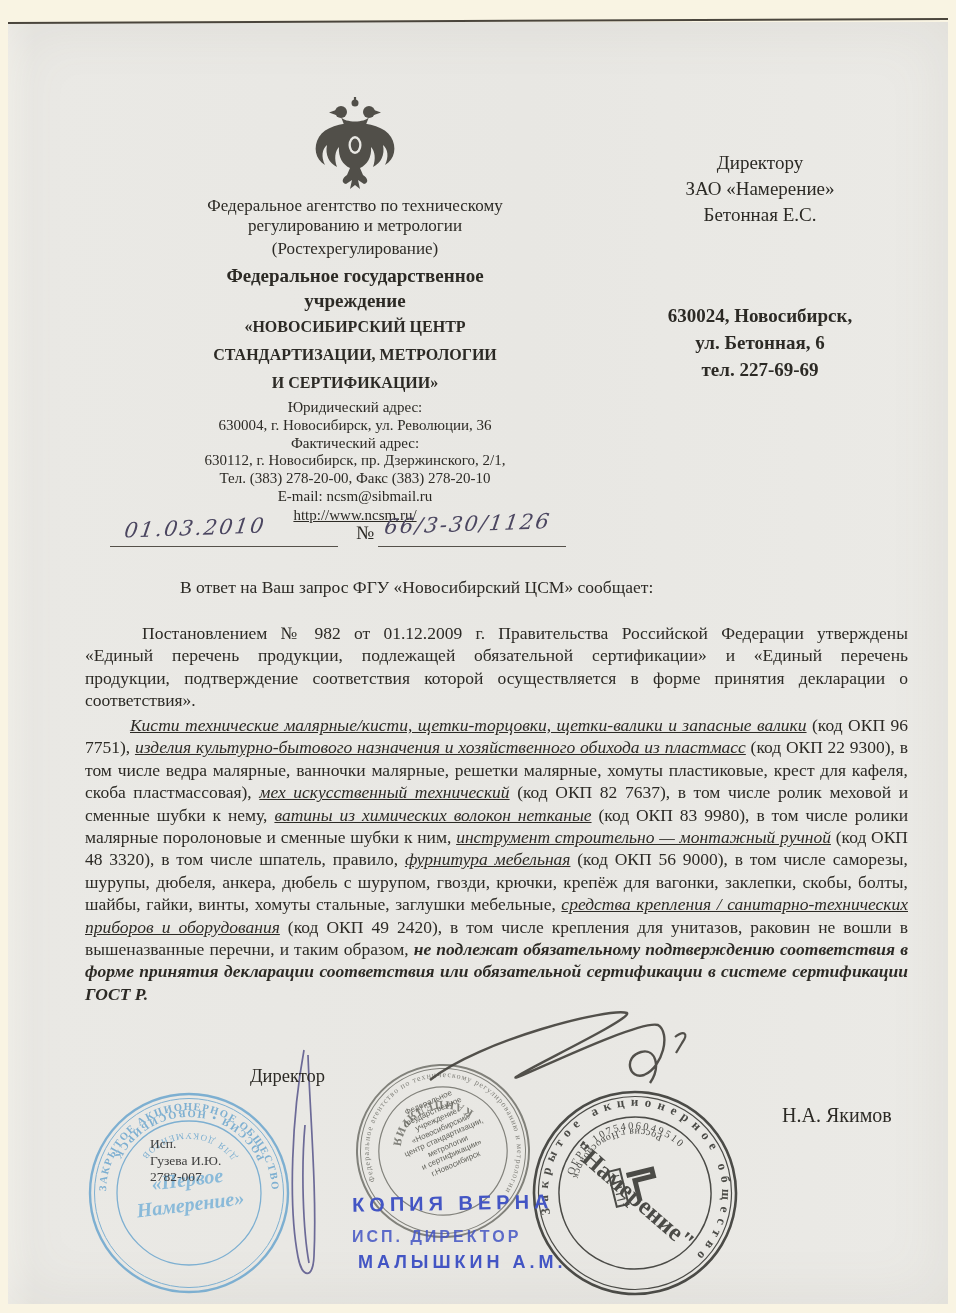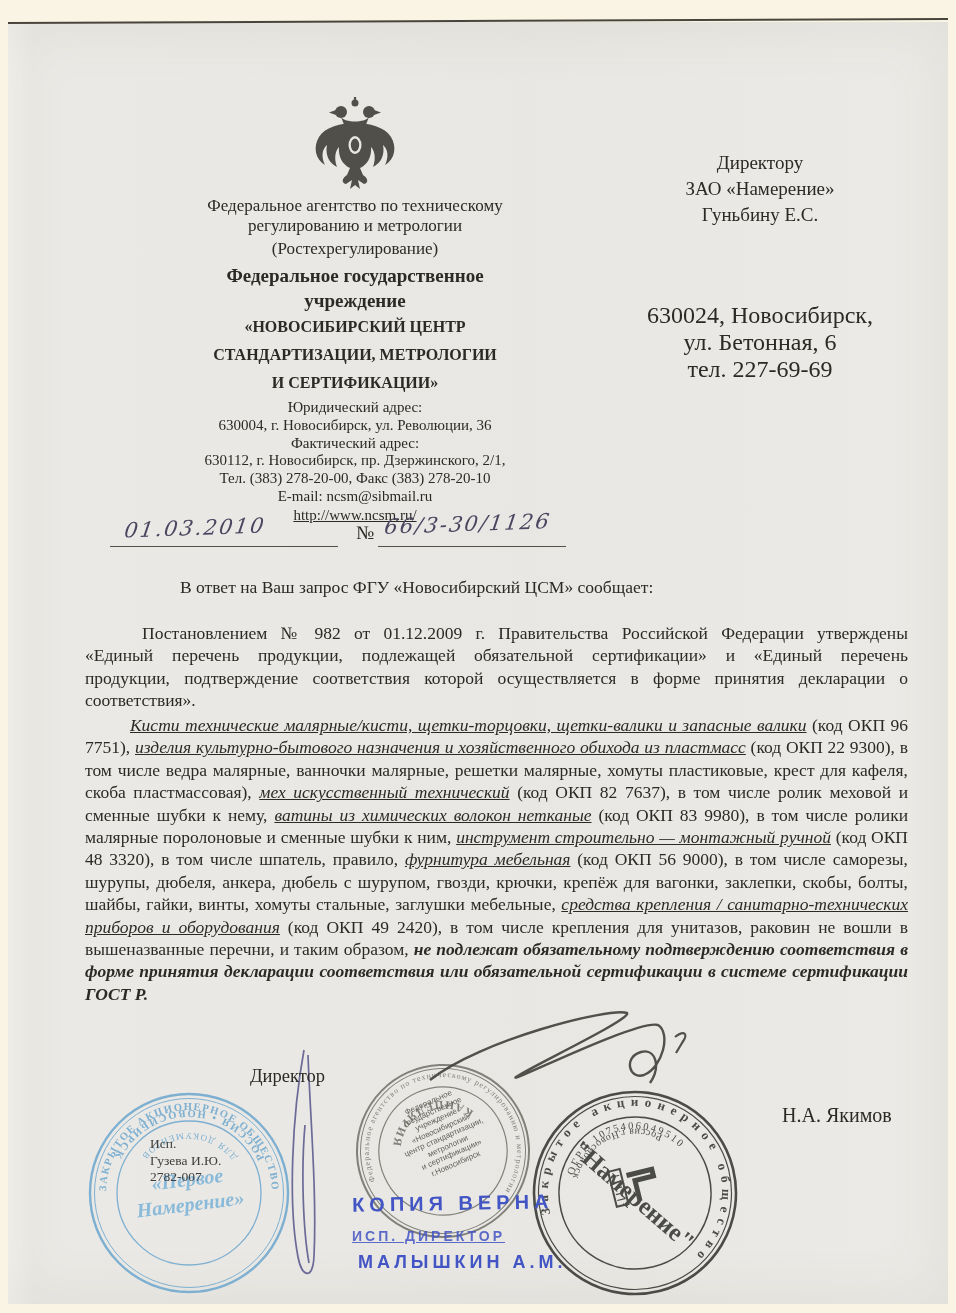--- a/index.html
+++ b/index.html
@@ -15,35 +15,35 @@
 
   .agency{font-size:17px;line-height:20px;}
   .rostech{font-size:17px;margin-top:3px;}
   .inst1{font-weight:bold;font-size:19px;line-height:25px;margin-top:4px;text-align:center;}
   .inst2{font-weight:bold;font-size:16px;line-height:28px;}
   .inst3{font-weight:bold;font-size:16.5px;margin-top:2px;}
   .addr{font-size:15px;line-height:17.8px;margin-top:2px;}
   .weblink{font-size:15px;text-decoration:underline;margin-top:1px;}
 
   .recipient{font-size:19px;line-height:26px;}
-  .recaddr{font-size:24px;line-height:27px;}
+  .recaddr{font-size:19px;line-height:27px;font-weight:bold;}
 
   .hand{font-family:"DejaVu Serif",serif;font-style:italic;color:#4b4660;
         letter-spacing:2px;font-size:21px;transform:skewX(-10deg) rotate(-2deg);}
   .uline{border-bottom:1.6px solid #55514a;height:0;}
 
   .body-text{font-size:17.5px;line-height:22.4px;text-align:justify;}
   .seg-normal{}
   .seg-italic-underline{font-style:italic;text-decoration:underline;}
   .seg-bold-italic{font-weight:bold;font-style:italic;}
 
   .small-note{font-size:13.5px;line-height:16.5px;color:#404040;}
   .blue-stamp-text{font-family:"Liberation Sans","DejaVu Sans",sans-serif;color:#4355c4;}
   .bst1{font-size:20px;font-weight:bold;letter-spacing:5px;transform:rotate(-1deg);}
-  .bst2{font-size:14px;letter-spacing:3px;font-weight:bold;opacity:.85;text-decoration:underline;}
+  .bst2{font-size:16px;letter-spacing:3px;font-weight:bold;opacity:.85;}
   .bst3{font-size:18px;font-weight:bold;letter-spacing:4px;}
 
   .fgu-center{font-size:8px;line-height:9.5px;color:#63635c;text-align:center;
               transform:rotate(-24deg);font-family:"Liberation Sans",sans-serif;}
   svg text{font-family:"Liberation Serif",serif;}
 </style>
 </head>
 <body>
 
 <div class="scan">
@@ -84,21 +84,21 @@
   </div>
 
   <div class="abs hand" style="left:125px;top:516px">01.03.2010</div>
   <div class="abs uline" style="left:110px;top:546px;width:228px"></div>
   <div class="abs" style="left:356px;top:522px;font-size:19px">№</div>
   <div class="abs hand" style="left:385px;top:512px">66/3-30/1126</div>
   <div class="abs uline" style="left:378px;top:546px;width:188px"></div>
 
   <div class="abs ctr recipient pre" style="left:600px;top:150px;width:320px">Директору
 ЗАО «Намерение»
-Гуньбину Е.С.</div>
+Бетонная Е.С.</div>
   <div class="abs ctr recaddr pre" style="left:600px;top:302px;width:320px">630024, Новосибирск,
 ул. Бетонная, 6
 тел. 227-69-69</div>
 
   <div class="abs" style="left:85px;top:577px;width:825px;font-size:17.5px;text-indent:95px">В ответ на Ваш запрос ФГУ «Новосибирский ЦСМ» сообщает:</div>
 
   <div class="abs body-text" style="left:85px;top:622px;width:823px;text-indent:57px;word-spacing:5px">Постановлением № 982 от 01.12.2009 г. Правительства Российской Федерации утверждены «Единый перечень продукции, подлежащей обязательной сертификации» и «Единый перечень продукции, подтверждение соответствия которой осуществляется в форме принятия декларации о соответствия».</div>
 
   <div class="abs body-text" style="left:85px;top:714px;width:823px;text-indent:45px"><span class="seg-italic-underline">Кисти технические малярные/кисти, щетки-торцовки, щетки-валики и запасные валики</span><span class="seg-normal"> (код ОКП 96 7751), </span><span class="seg-italic-underline">изделия культурно-бытового назначения и хозяйственного обихода из пластмасс</span><span class="seg-normal"> (код ОКП 22 9300), в том числе ведра малярные, ванночки малярные, решетки малярные, хомуты пластиковые, крест для кафеля, скоба пластмассовая), </span><span class="seg-italic-underline">мех искусственный технический</span><span class="seg-normal"> (код ОКП  82 7637), в том числе ролик меховой и сменные шубки к нему, </span><span class="seg-italic-underline">ватины из химических волокон нетканые</span><span class="seg-normal"> (код ОКП 83 9980), в том числе ролики малярные поролоновые и сменные шубки к ним, </span><span class="seg-italic-underline">инструмент строительно — монтажный ручной</span><span class="seg-normal"> (код ОКП 48 3320), в том числе шпатель, правило, </span><span class="seg-italic-underline">фурнитура мебельная</span><span class="seg-normal"> (код ОКП 56 9000), в том числе  саморезы, шурупы, дюбеля, анкера, дюбель с шурупом, гвозди, крючки, крепёж для вагонки, заклепки, скобы, болты, шайбы, гайки, винты, хомуты стальные, заглушки мебельные, </span><span class="seg-italic-underline">средства крепления / санитарно-технических приборов и оборудования</span><span class="seg-normal"> (код ОКП 49 2420), в том числе крепления для унитазов, раковин не вошли в вышеназванные перечни, и таким образом, </span><span class="seg-bold-italic">не подлежат обязательному подтверждению соответствия в форме принятия декларации соответствия или обязательной сертификации в системе сертификации ГОСТ Р.</span></div>
 

